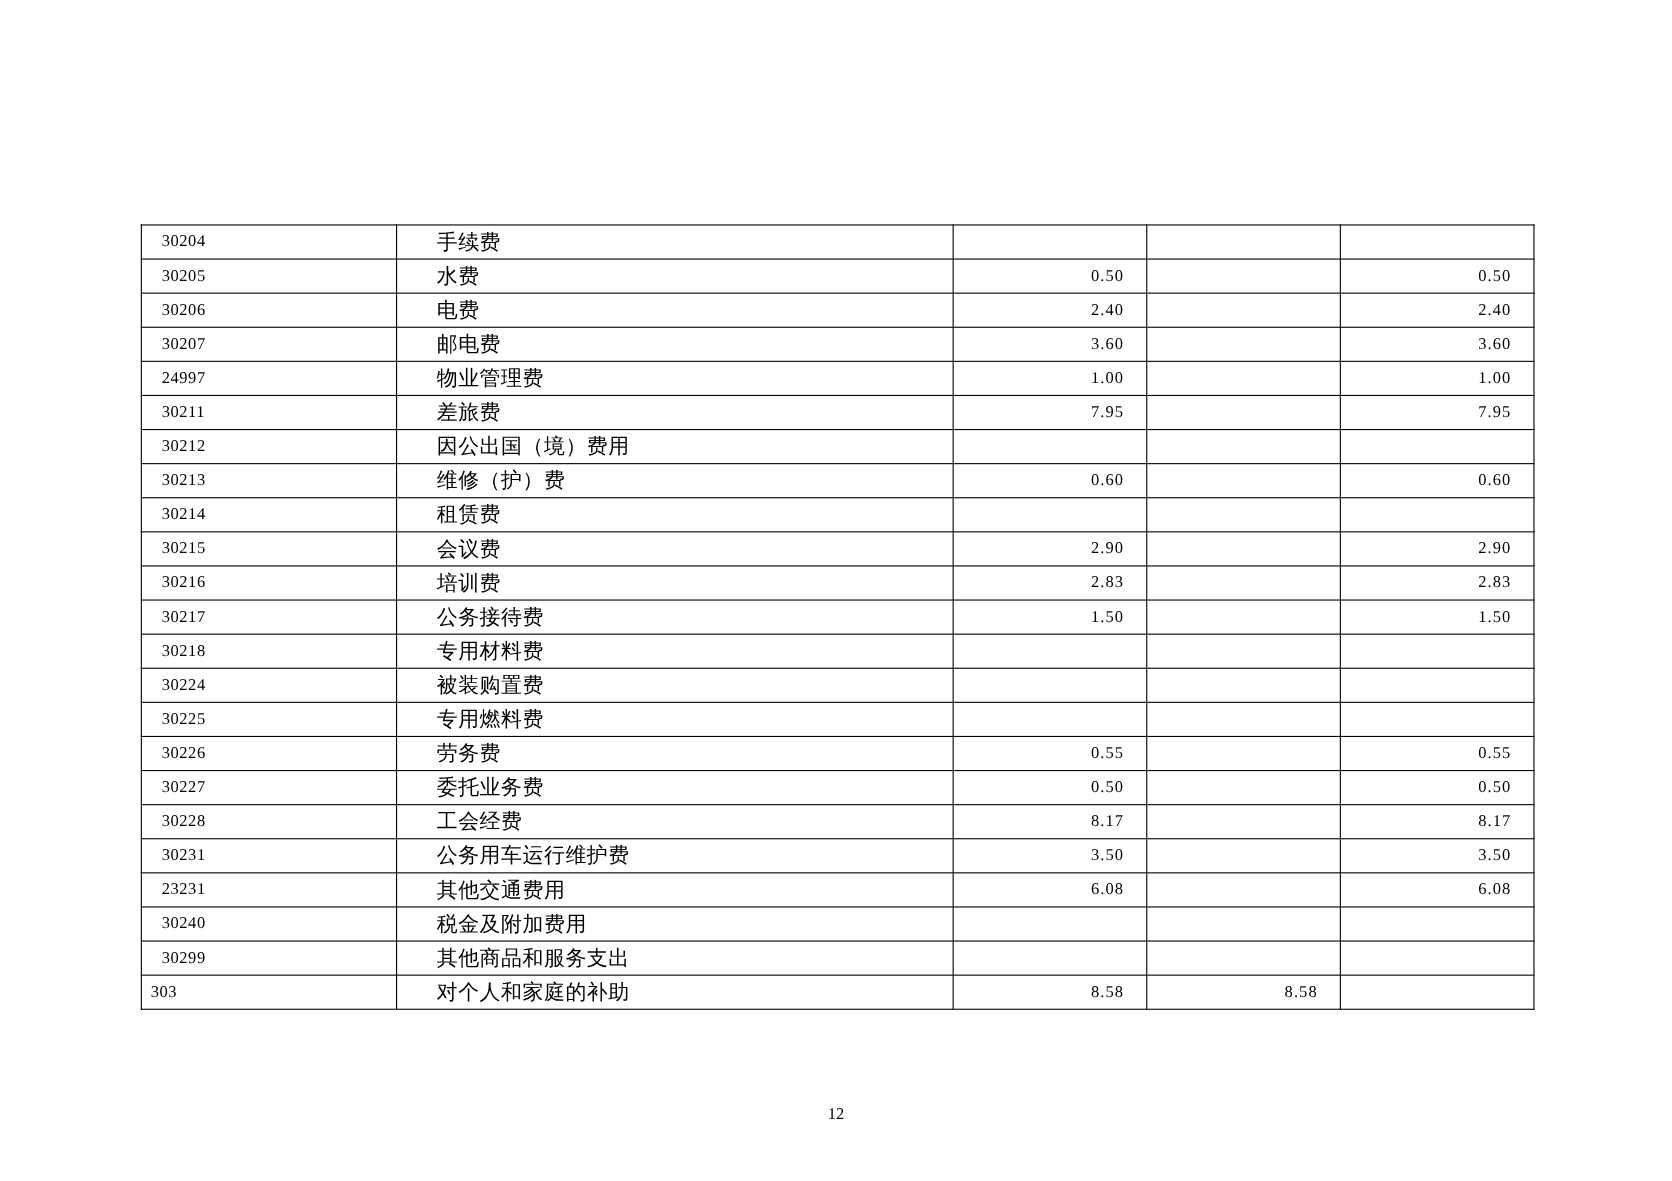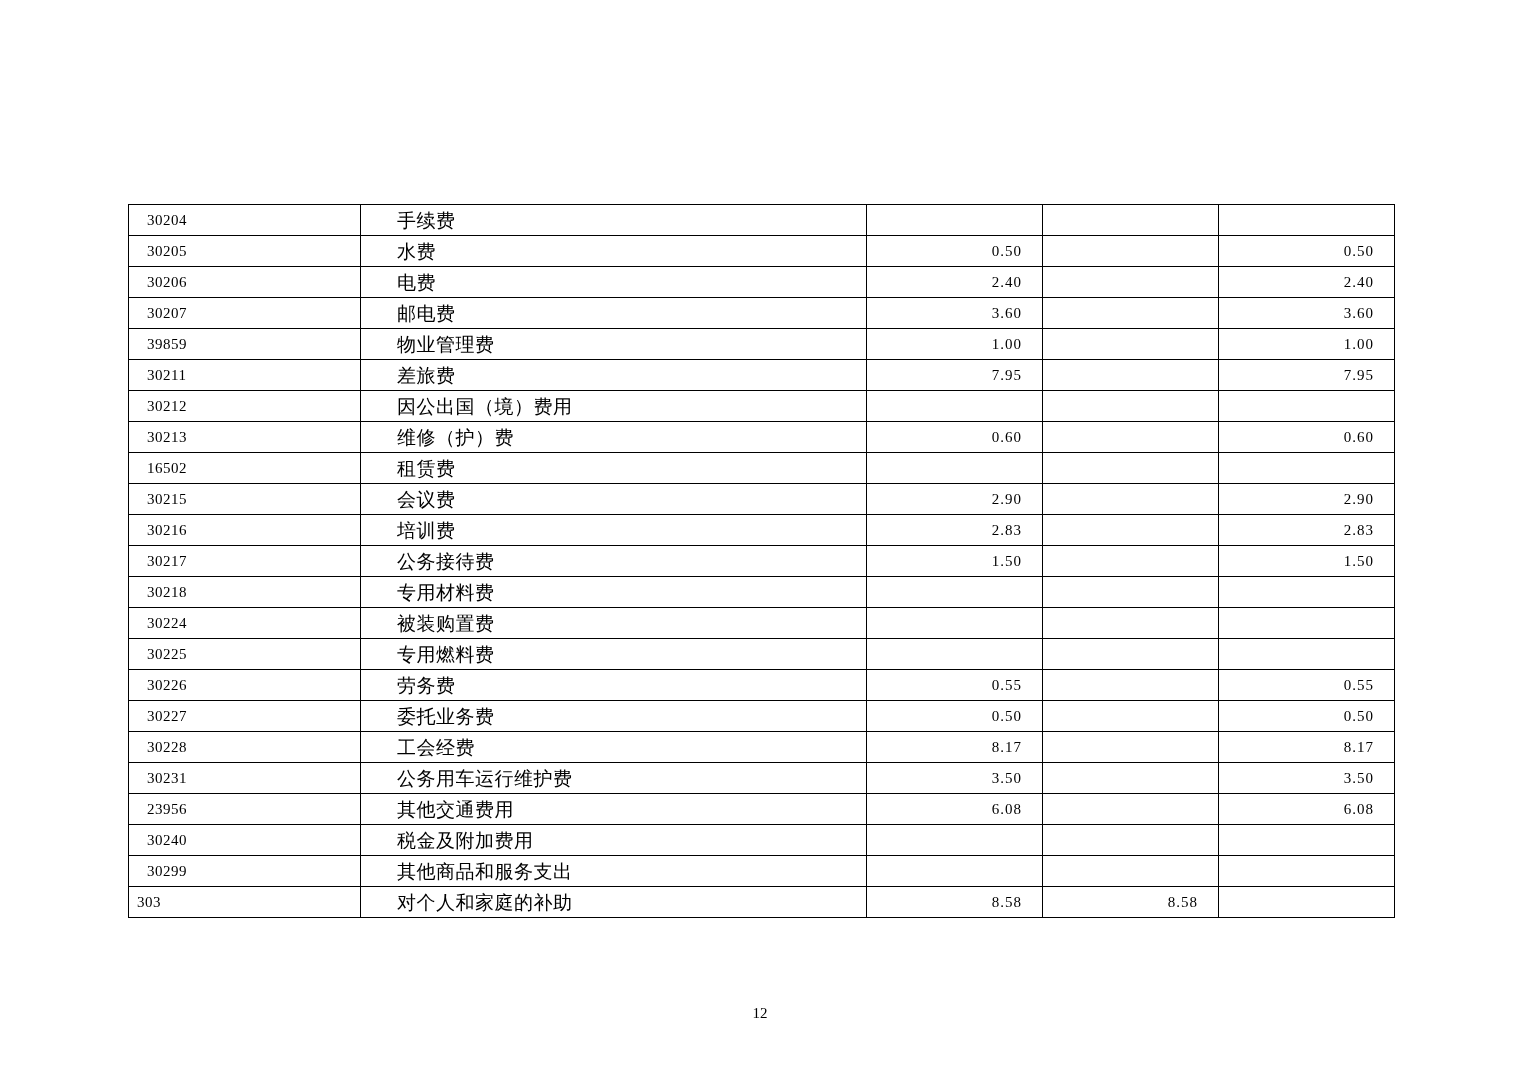--- a/index.html
+++ b/index.html
@@ -111,21 +111,21 @@
           <td class="num">2.40</td>
         </tr>
         <tr>
           <td class="code indent-2">30207</td>
           <td class="name">邮电费</td>
           <td class="num">3.60</td>
           <td class="num"></td>
           <td class="num">3.60</td>
         </tr>
         <tr>
-          <td class="code indent-2">39859</td>
+          <td class="code indent-2">24997</td>
           <td class="name">物业管理费</td>
           <td class="num">1.00</td>
           <td class="num"></td>
           <td class="num">1.00</td>
         </tr>
         <tr>
           <td class="code indent-2">30211</td>
           <td class="name">差旅费</td>
           <td class="num">7.95</td>
           <td class="num"></td>
@@ -139,21 +139,21 @@
           <td class="num"></td>
         </tr>
         <tr>
           <td class="code indent-2">30213</td>
           <td class="name">维修（护）费</td>
           <td class="num">0.60</td>
           <td class="num"></td>
           <td class="num">0.60</td>
         </tr>
         <tr>
-          <td class="code indent-2">16502</td>
+          <td class="code indent-2">30214</td>
           <td class="name">租赁费</td>
           <td class="num"></td>
           <td class="num"></td>
           <td class="num"></td>
         </tr>
         <tr>
           <td class="code indent-2">30215</td>
           <td class="name">会议费</td>
           <td class="num">2.90</td>
           <td class="num"></td>
@@ -216,21 +216,21 @@
           <td class="num">8.17</td>
         </tr>
         <tr>
           <td class="code indent-2">30231</td>
           <td class="name">公务用车运行维护费</td>
           <td class="num">3.50</td>
           <td class="num"></td>
           <td class="num">3.50</td>
         </tr>
         <tr>
-          <td class="code indent-2">23956</td>
+          <td class="code indent-2">23231</td>
           <td class="name">其他交通费用</td>
           <td class="num">6.08</td>
           <td class="num"></td>
           <td class="num">6.08</td>
         </tr>
         <tr>
           <td class="code indent-2">30240</td>
           <td class="name">税金及附加费用</td>
           <td class="num"></td>
           <td class="num"></td>

